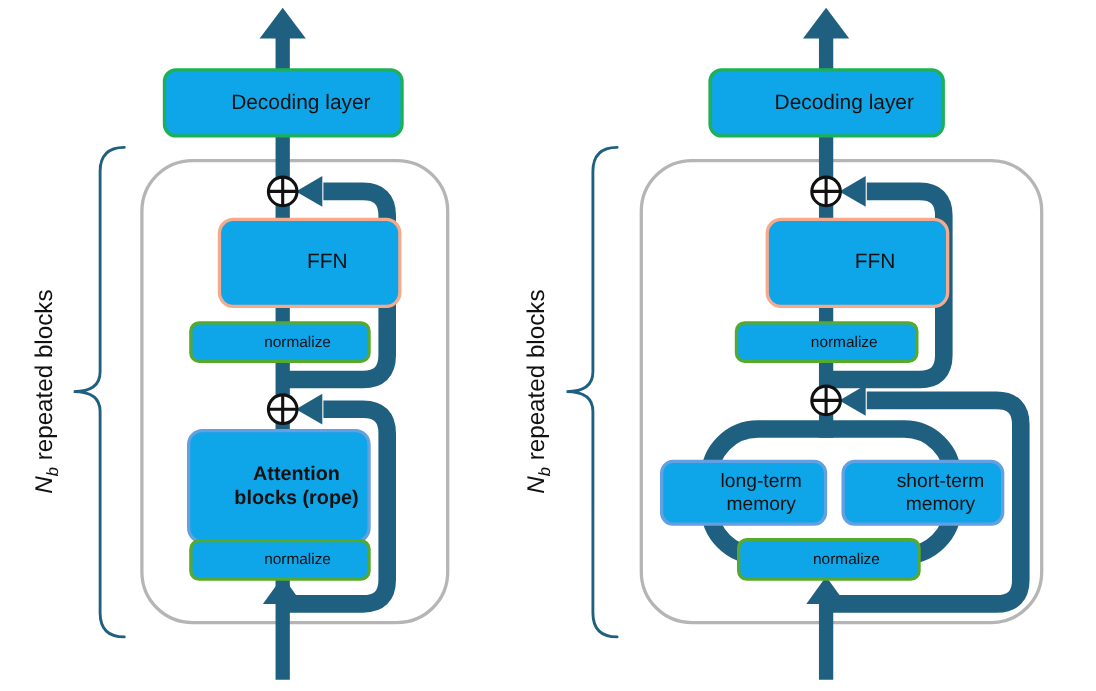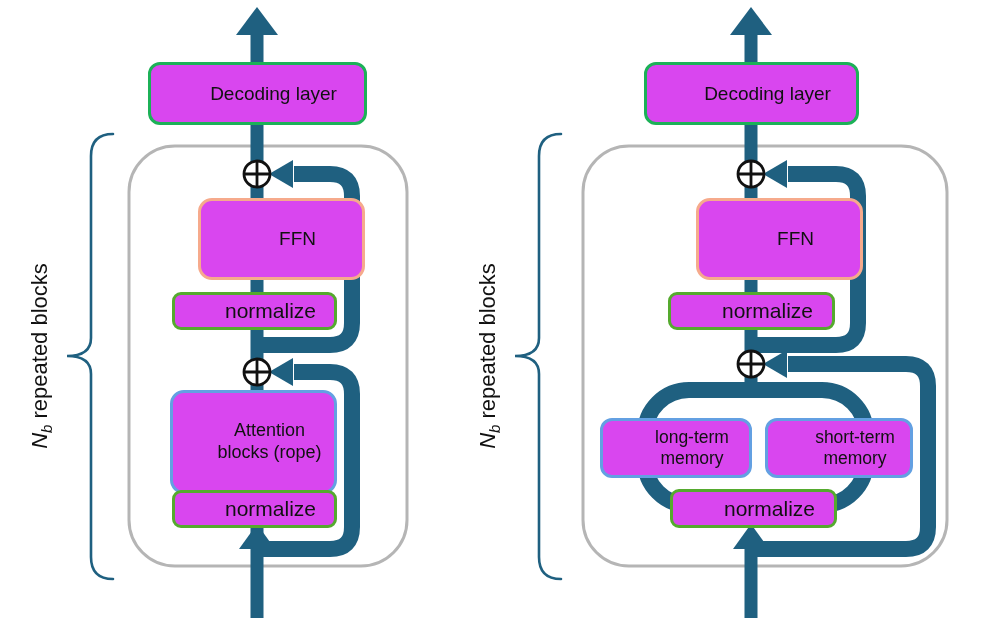--- a/index.html
+++ b/index.html
@@ -4,35 +4,35 @@
 <style>
   html,body { margin:0; padding:0; background:#ffffff; }
   #stage {
     position:relative; width:996px; height:628px; overflow:hidden;
     font-family:"Liberation Sans", sans-serif; color:#111;
     background:#fff;
   }
   #wires { position:absolute; left:0; top:0; }
 
   .box {
-    position:absolute; box-sizing:border-box; background:#d946ef;
+    position:absolute; box-sizing:border-box; background:#0ea5e9;
     display:flex; flex-direction:column; align-items:center; justify-content:center;
     text-align:left; line-height:1.22;padding-left:32px;
   }
   .decoding  { border:3.5px solid #1cb157; border-radius:12px; font-size:19px; }
   .ffn       { border:3.5px solid #f6aa8c; border-radius:14px; font-size:19px;margin-left:28px; }
-  .normalize { border:3.5px solid #55aa2e; border-radius:9px;  font-size:21px; }
+  .normalize { border:3.5px solid #55aa2e; border-radius:9px;  font-size:14px; }
   .attn      { border:3.5px solid #63a0e2; border-radius:14px; font-size:18px; }
   .memory    { border:3.5px solid #63a0e2; border-radius:12px; font-size:17.5px; }
 
   
   .l-decoding { left:148px; top:62px;  width:219px; height:63px; }
   .l-ffn      { left:170px; top:198px; width:167px; height:82px; }
   .l-norm1    { left:172px; top:292px; width:165px; height:38px; }
-  .l-attn     { left:170px; top:390px; width:167px; height:104px; }
+  .l-attn     { left:170px; top:390px; width:167px; height:104px;font-weight:bold; }
   .l-norm2    { left:172px; top:490px; width:165px; height:38px; }
 
   
   .r-decoding { left:644px; top:62px;  width:215px; height:63px; }
   .r-ffn      { left:668px; top:198px; width:167px; height:82px; }
   .r-norm1    { left:668px; top:292px; width:167px; height:38px; }
   .r-long     { left:600px; top:418px; width:152px; height:60px; }
   .r-short    { left:765px; top:418px; width:148px; height:60px; }
   .r-norm2    { left:670px; top:489px; width:167px; height:39px; }
 

